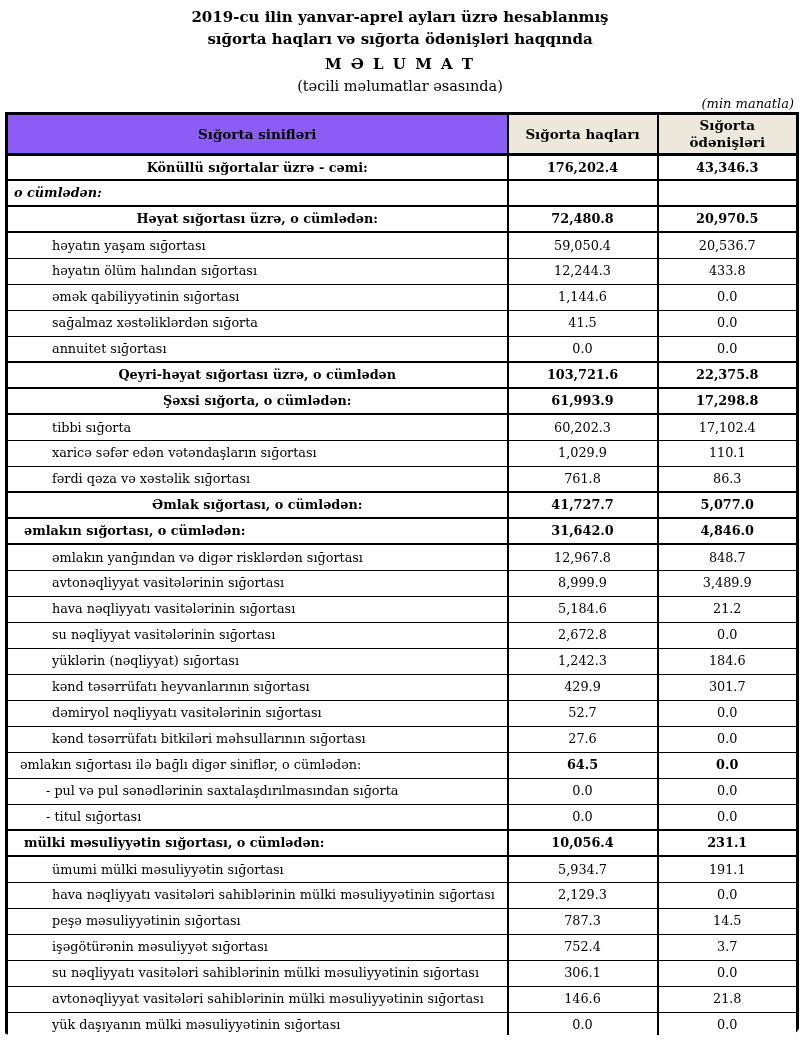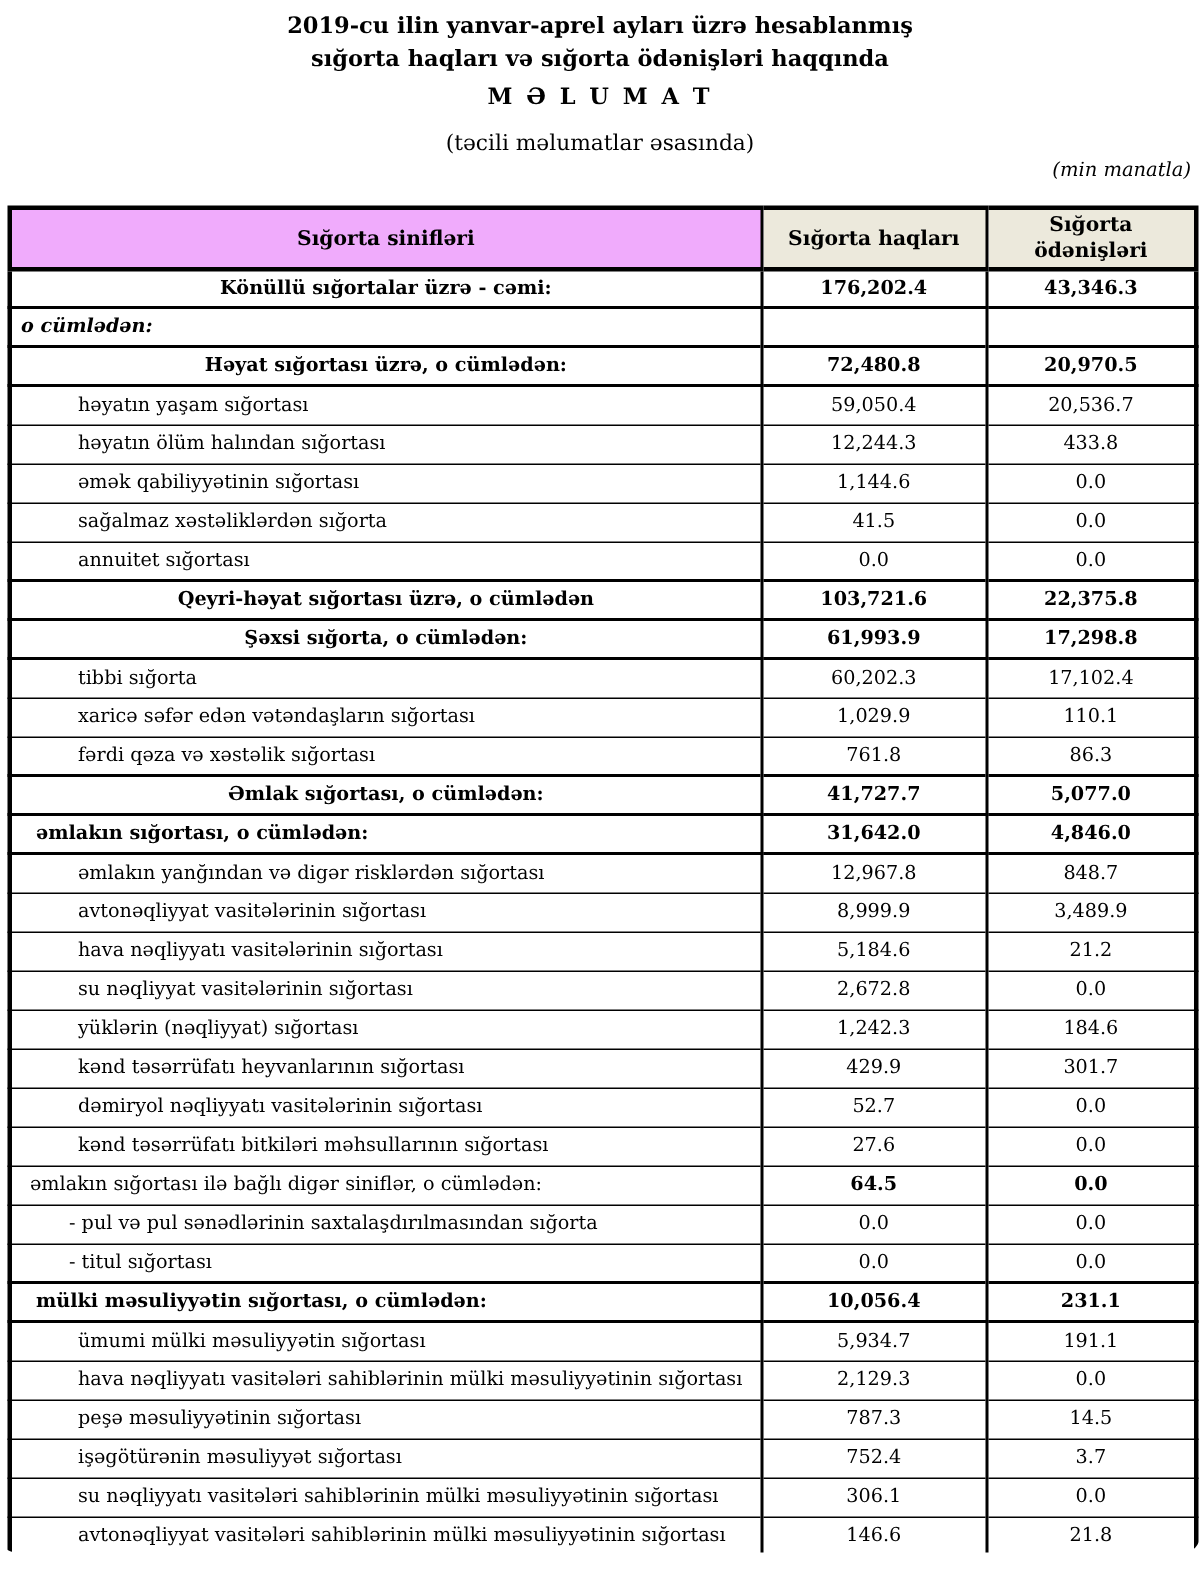--- a/index.html
+++ b/index.html
@@ -8,23 +8,23 @@
     width: 800px; height: 1053px;
     background: #ffffff;
     font-family: "DejaVu Serif", serif;
     color: #000;
   }
   .page { position: relative; width: 800px; height: 1035px; background: #fff; overflow: hidden; border-radius: 11px; }
 
   .title-block { text-align: center; padding-top: 7px; }
   .title-line1, .title-line2 { font-weight: bold; font-size: 15px; line-height: 1.45; }
   .title-line3 { font-weight: bold; font-size: 15px; letter-spacing: 2px; margin-top: 4px; line-height: 1.3; }
-  .title-line4 { font-size: 14.5px; margin-top: 13px; line-height: 1.3; }
-
-  .unit-note { text-align: right; font-style: italic; font-size: 13px; padding-right: 6px; margin-top: 1px; margin-bottom: 16px; line-height: 1.1; }
+  .title-line4 { font-size: 14.5px; margin-top: 3px; line-height: 1.3; }
+
+  .unit-note { text-align: right; font-style: italic; font-size: 13px; padding-right: 6px; margin-top: 1px; margin-bottom: 1px; line-height: 1.1; }
 
   table.report {
     border-collapse: collapse;
     table-layout: fixed;
     margin-left: 5px;
     width: 791px;
     border: 3px solid #000;
   }
   col.c1 { width: 501px; }
   col.c2 { width: 150px; }
@@ -83,21 +83,21 @@
   <div class="unit-note">(min manatla)</div>
 
   <table class="report">
     <colgroup>
       <col class="c1">
         <col class="c2">
         <col class="c3">
     </colgroup>
     <thead>
       <tr>
-        <th style="background: #f0abfc;">Sığorta sinifləri</th>
+        <th style="background: #8b5cf6;">Sığorta sinifləri</th>
         <th style="background: rgb(236, 233, 220);">Sığorta haqları</th>
         <th style="background: rgb(236, 233, 220);">Sığorta ödənişləri</th>
       </tr>
     </thead>
     <tbody>
         <tr class="total">
           <td class="label">Könüllü sığortalar üzrə - cəmi:</td>
           <td class="val">176,202.4</td>
           <td class="val">43,346.3</td>
         </tr>

